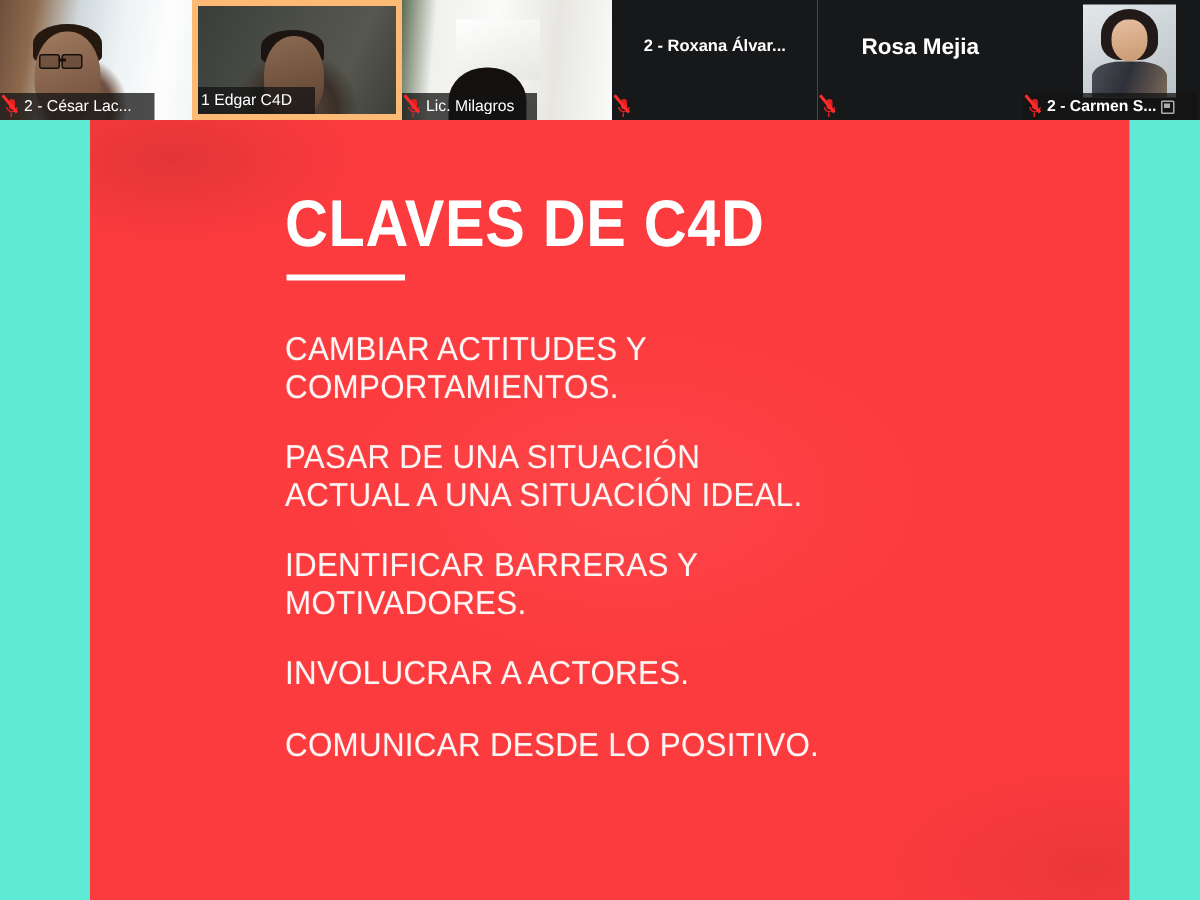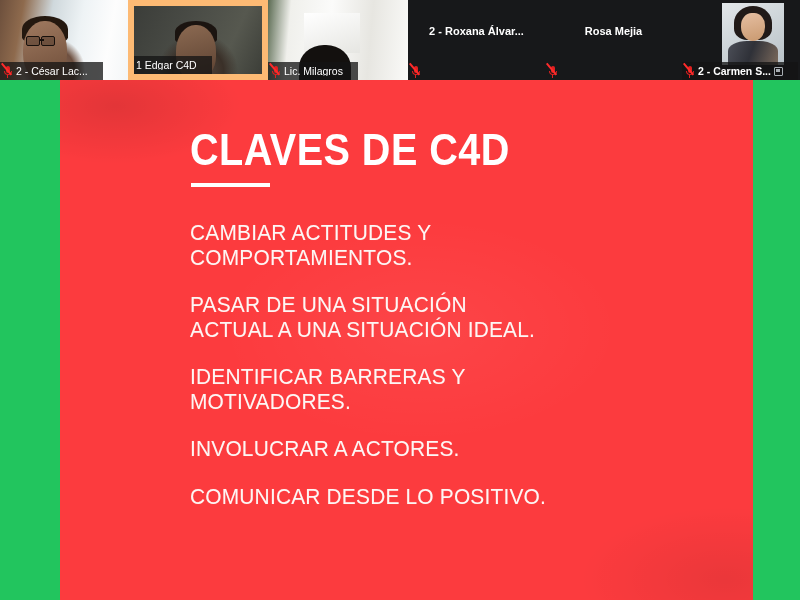--- a/index.html
+++ b/index.html
@@ -28,21 +28,21 @@
     background: #0d0d0d;
   }
 
   .tile {
     position: absolute;
     top: 0;
     height: 80px;
     overflow: hidden;
     background: #ef4444;
   }
-  .tile.speaking { border: 6px solid #fdba74; }
+  .tile.speaking { border: 4px solid #fdba74; }
 
   
   .cam {
     position: absolute;
     left: 0; top: 0; right: 0; bottom: 0;
     overflow: hidden;
   }
 
   
   .cam-cesar {
@@ -195,21 +195,21 @@
     position: absolute; left: 1.4px; top: 1.4px;
     width: 3.4px; height: 3.4px;
     background: #b9bfc4;
   }
 
   
   #stage {
     position: absolute;
     left: 0; top: 80px;
     width: 800px; height: 520px;
-    background: #22c55e;
+    background: #5eead4;
   }
 
   #slide {
     position: absolute;
     left: 60px; top: 0;
     width: 693px; height: 520px;
     background: #fc3b3e;
     overflow: hidden;
   }
   
@@ -322,21 +322,21 @@
           <span class="cap"></span>
             <span class="arc"></span>
             <span class="stem"></span>
             <span class="slash"></span>
         </span>
       </div>
     </div>
 
     <div class="tile" style="left:545px;width:137px;">
       <div class="cam cam-off"></div>
-      <div style="position:absolute;left:0;top:0;right:0;height:62px;display:flex;align-items:center;justify-content:center;color:#fff;font-size:11px;font-weight:bold;white-space:nowrap;overflow:hidden;padding:0 6px;">Rosa Mejia</div>
+      <div style="position:absolute;left:0;top:0;right:0;height:62px;display:flex;align-items:center;justify-content:center;color:#fff;font-size:15px;font-weight:bold;white-space:nowrap;overflow:hidden;padding:0 6px;">Rosa Mejia</div>
       <div class="nameplate plain">
         <span class="mic">
           <span class="cap"></span>
             <span class="arc"></span>
             <span class="stem"></span>
             <span class="slash"></span>
         </span>
       </div>
     </div>
 

